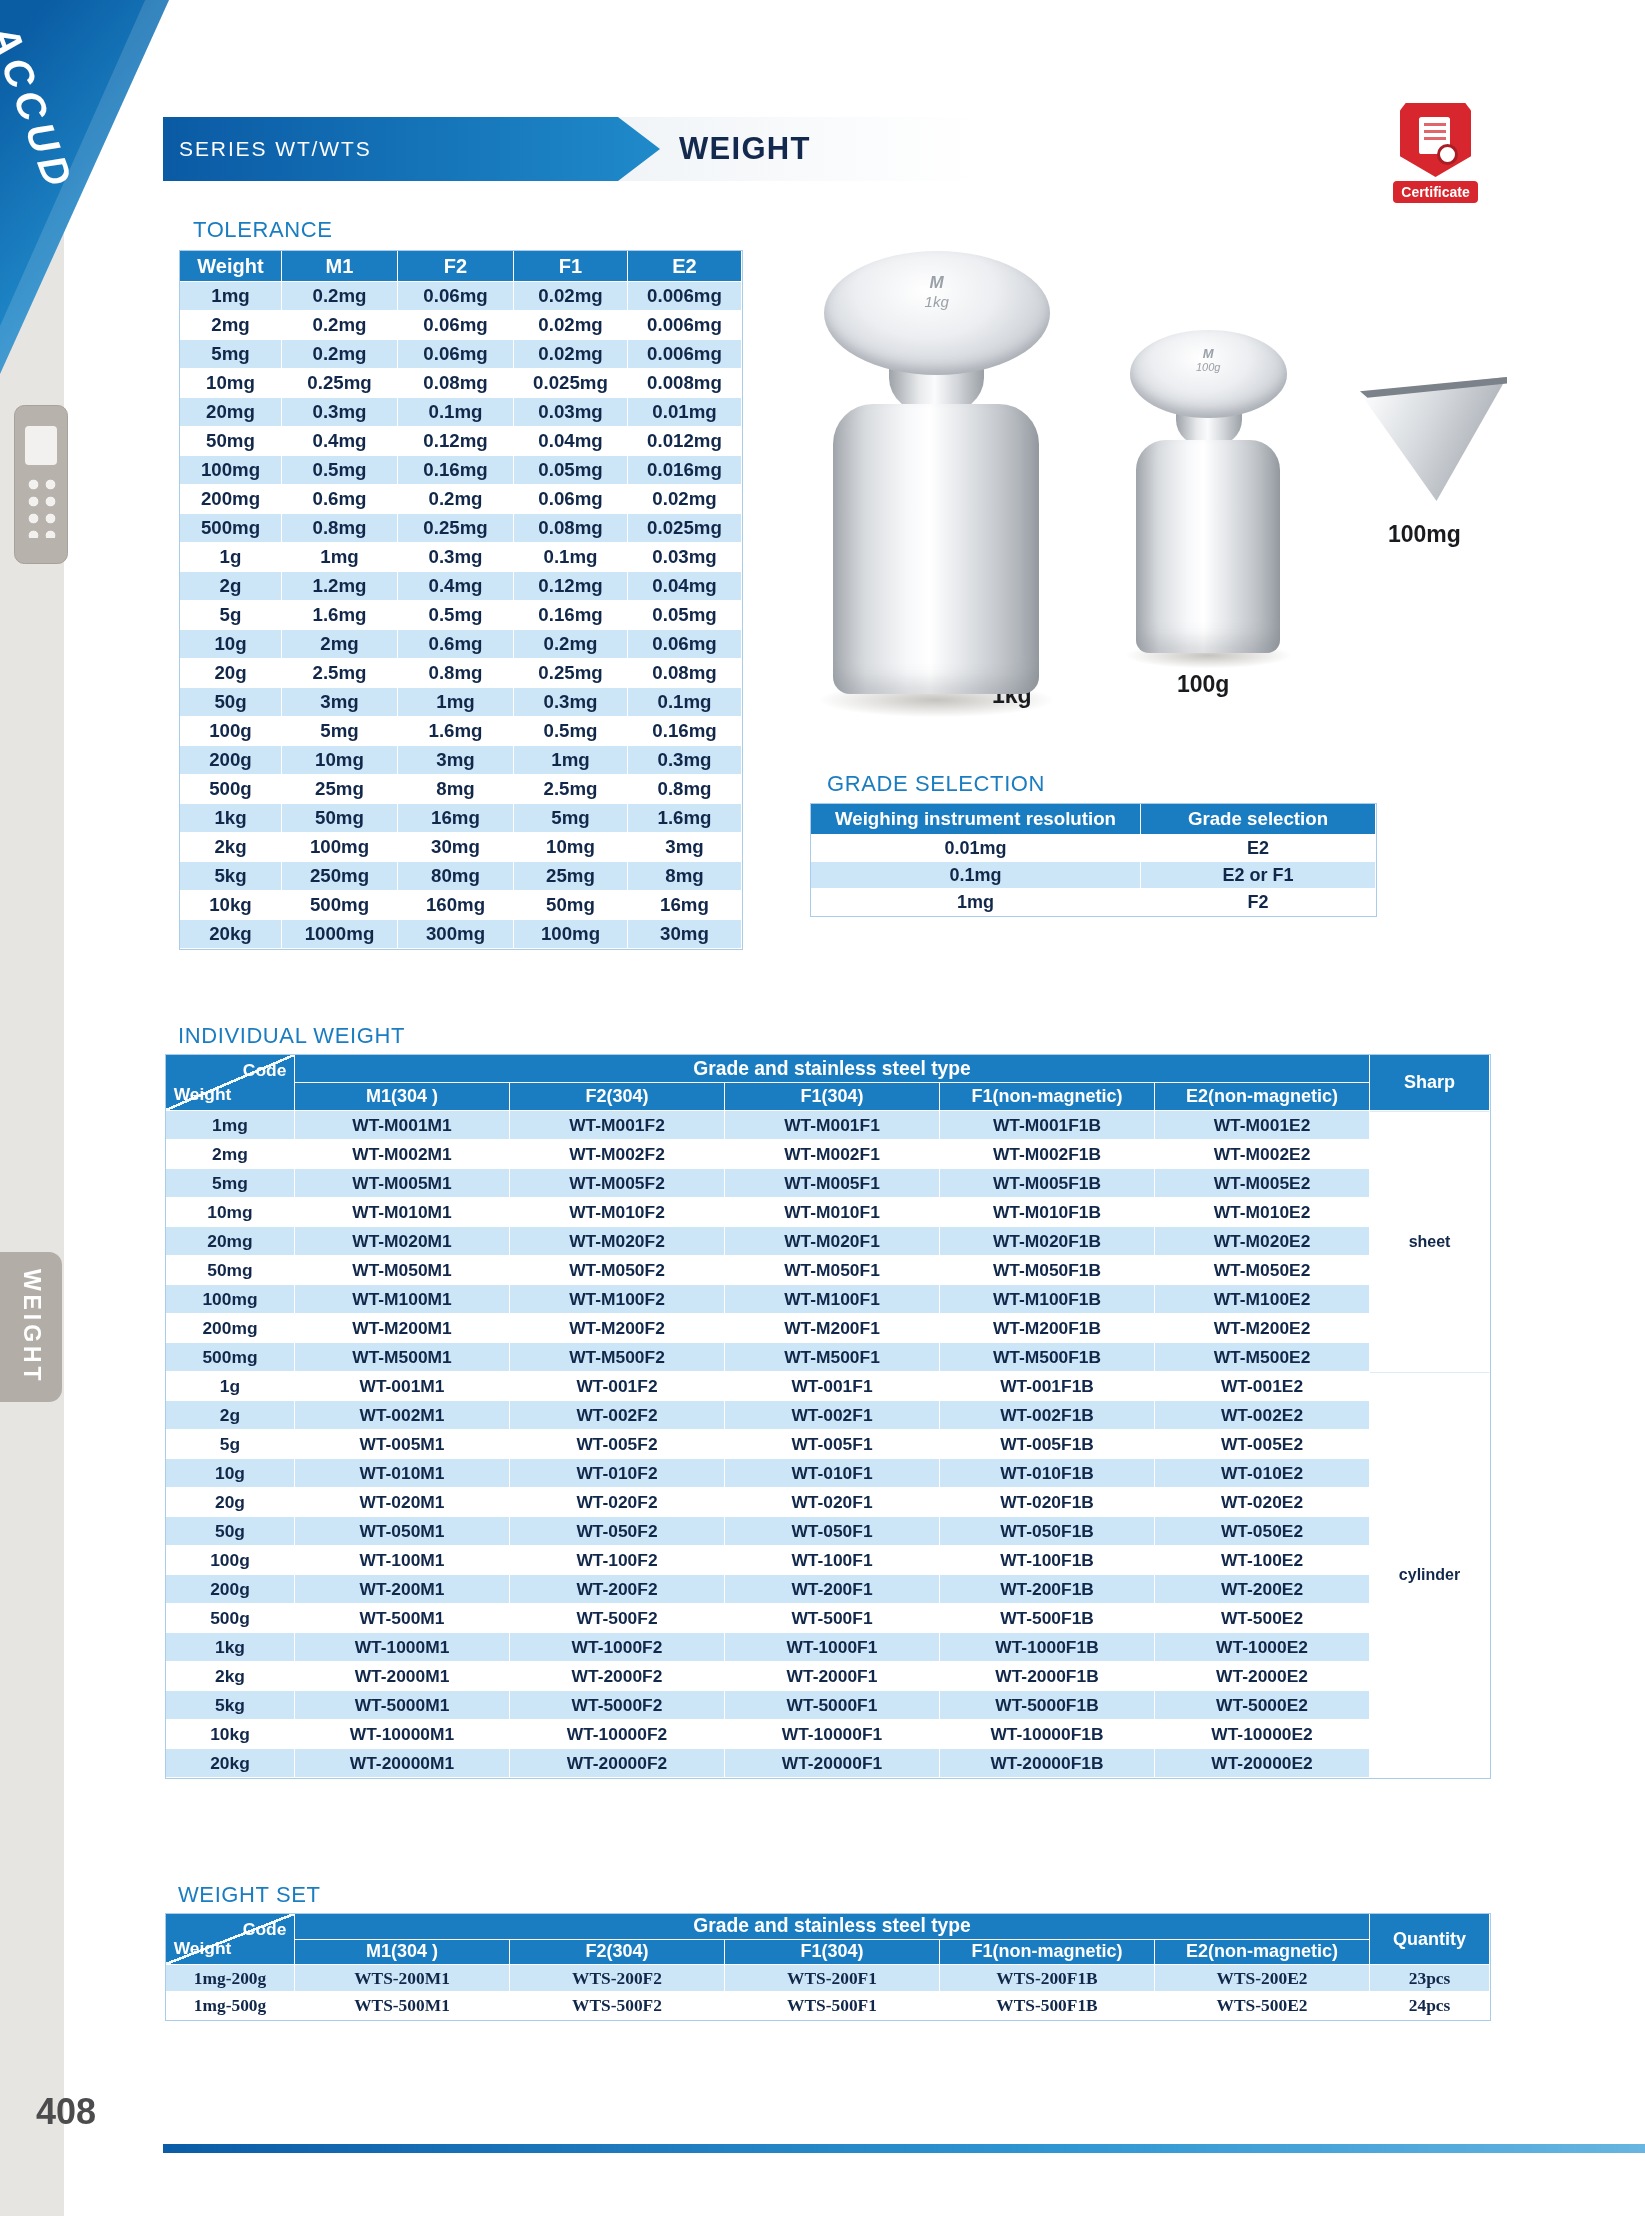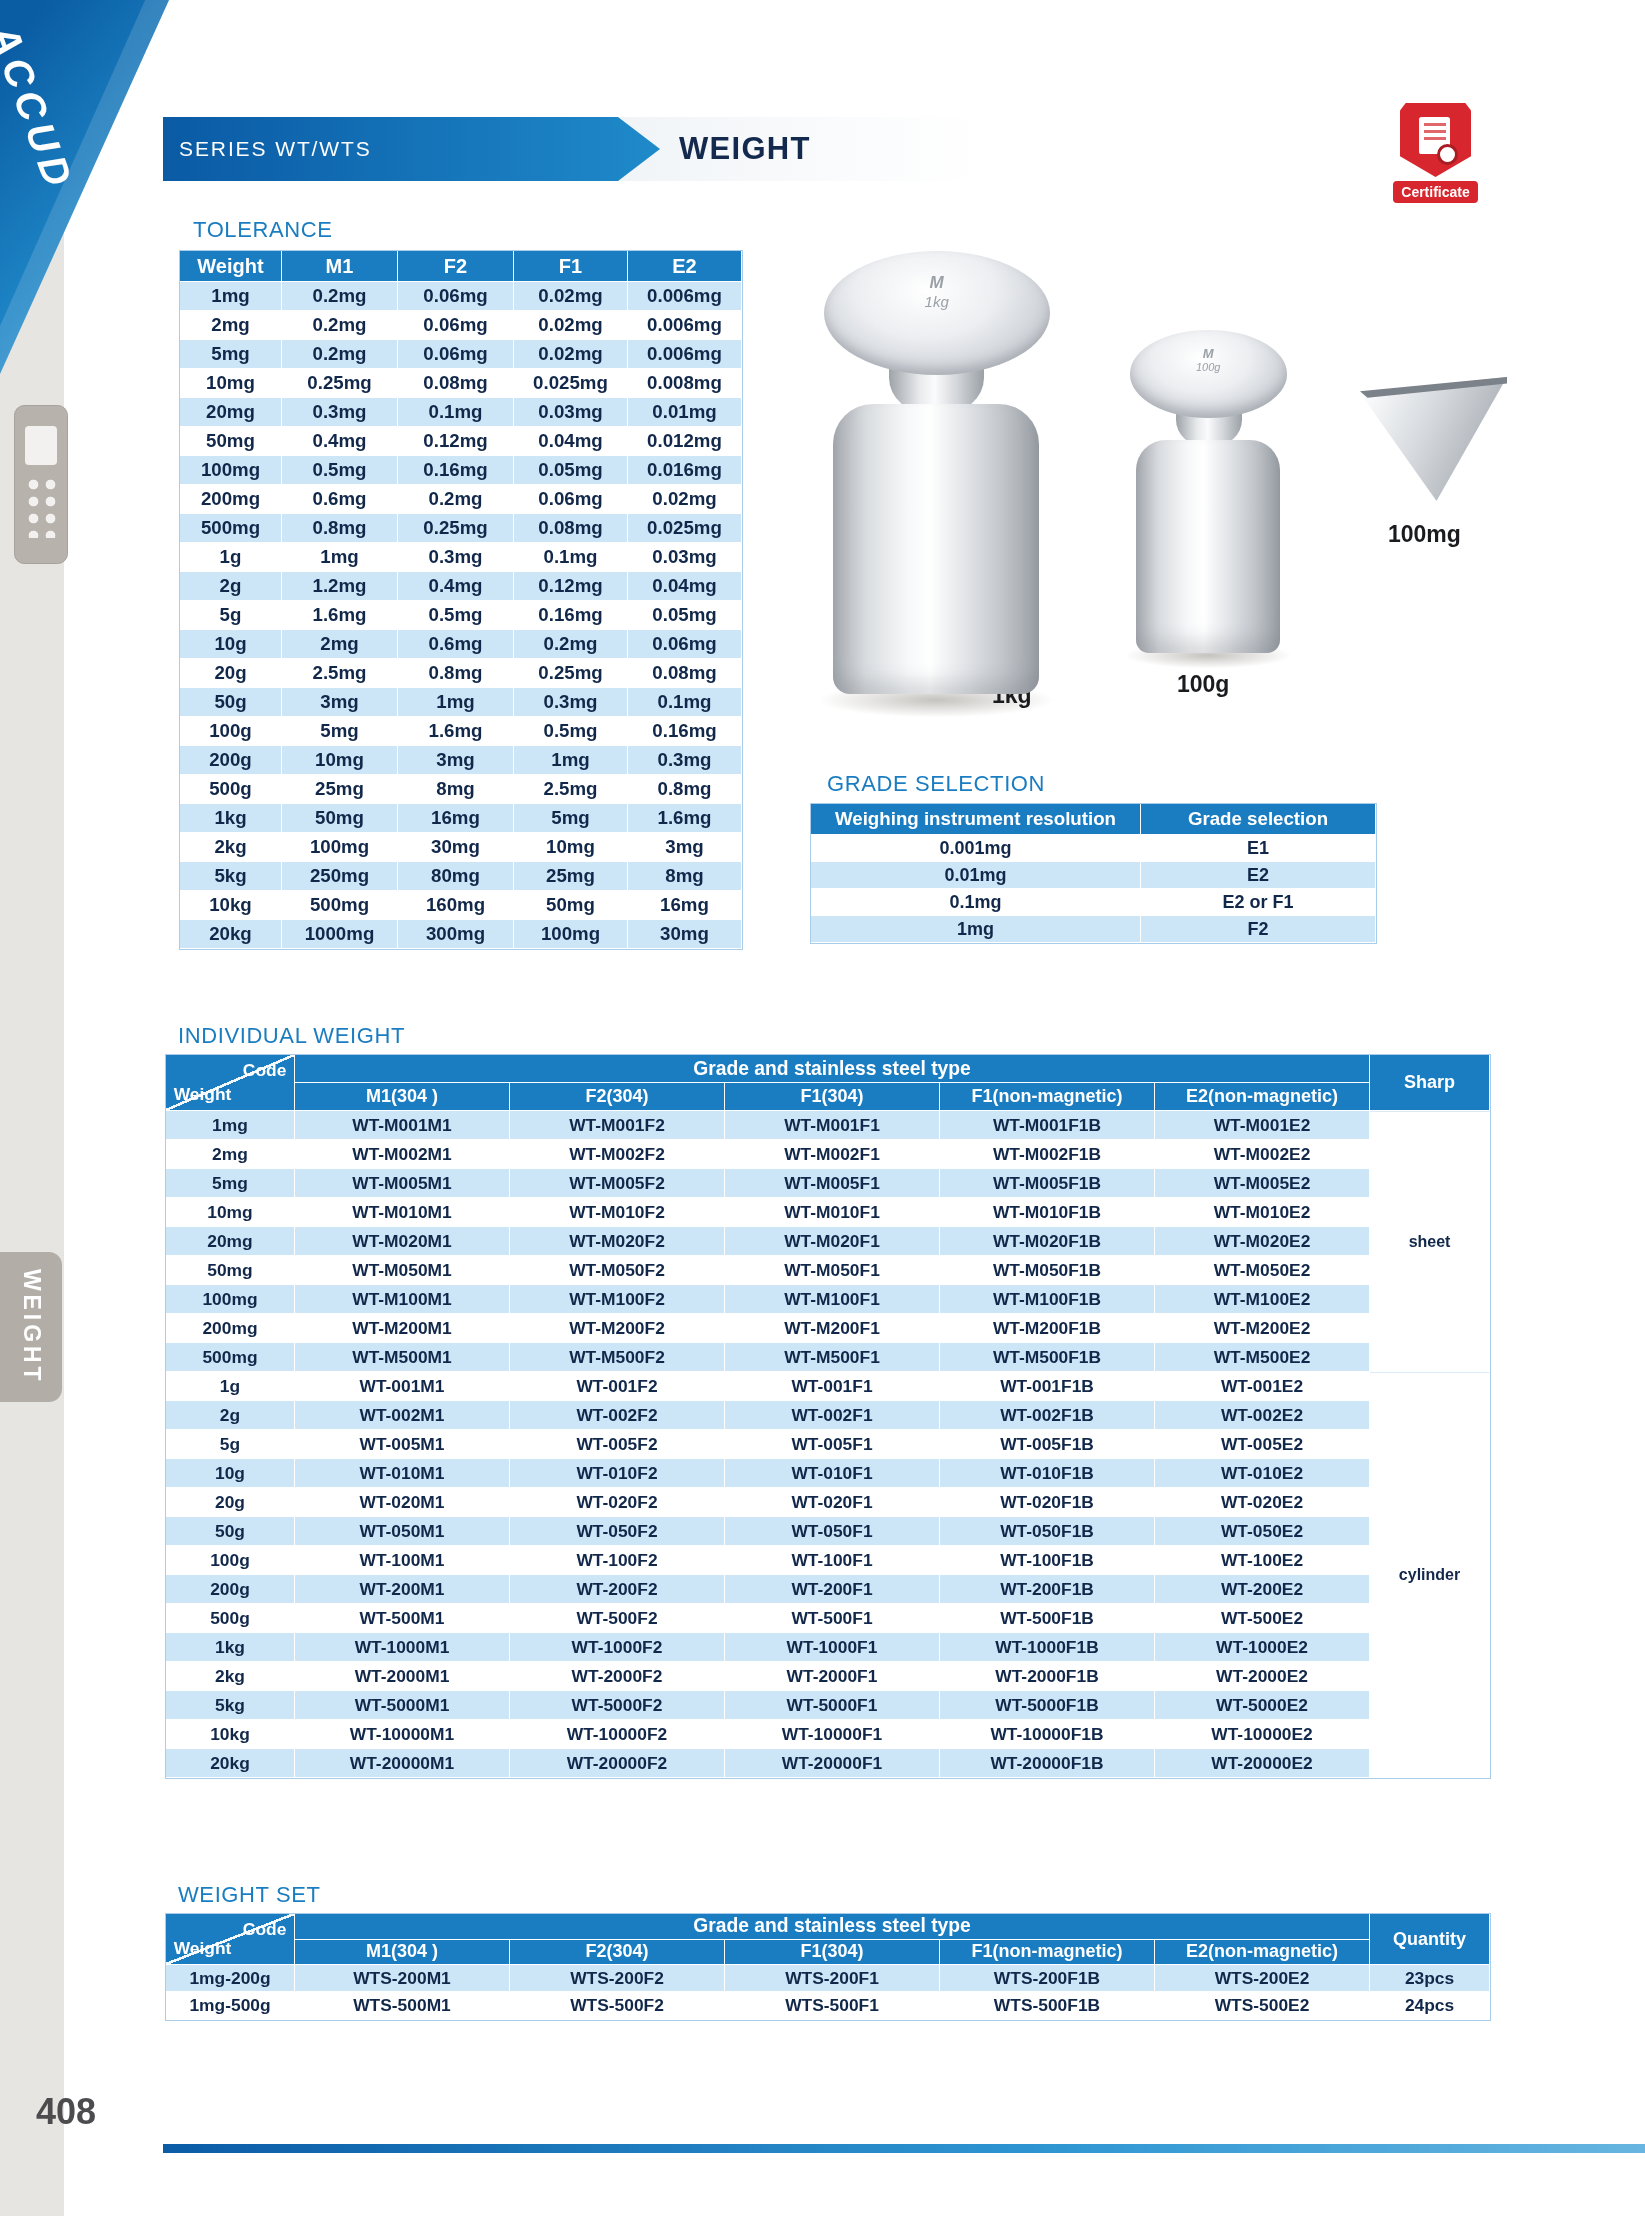--- a/index.html
+++ b/index.html
@@ -75,21 +75,21 @@
   .grade td{height:26px;font-size:18px;}
   .grade tbody tr:nth-child(even) td{background:#cde6f7;}
 
   .ind{left:165px;top:1054px;width:1326px;}
   .ind th{height:27px;font-size:18px;}
   .ind td{height:28px;font-size:17.4px;}
   .ind tbody tr:nth-child(odd) td{background:#cde6f7;}
 
   .set{left:165px;top:1913px;width:1326px;}
   .set th{height:24.5px;font-size:18px;}
-  .set td{height:26.4px;font-size:17.4px;}
+  .set td{height:26.4px;font-size:17.4px;font-family:Liberation Serif, serif;}
   .set tbody tr:nth-child(odd) td{background:#cde6f7;}
 
   .tbl th.group-h{font-size:19.3px;}
   .tbl td.sharp{background:#fff !important;font-size:16px;border-top:1.9px solid #dcebf7;}
   .corner{position:relative;
       background:linear-gradient(to bottom right,transparent calc(50% - 1.3px),
       rgba(255,255,255,.95) calc(50% - 1.3px),rgba(255,255,255,.95) calc(50% + 1.3px),
       transparent calc(50% + 1.3px)),#1b7dc1 !important;}
   .corner .c-top{position:absolute;top:5.2px;right:7.7px;font-size:17.4px;}
   .corner .c-bot{position:absolute;bottom:5.2px;left:7.7px;font-size:17.4px;}
@@ -392,24 +392,20 @@
         <col style="width:330px">
         <col style="width:235px">
       </colgroup>
     <thead>
       <tr>
         <th>Weighing instrument resolution</th>
         <th>Grade selection</th>
       </tr>
     </thead>
     <tbody>
-        <tr>
-          <td>0.001mg</td>
-          <td>E1</td>
-        </tr>
         <tr>
           <td>0.01mg</td>
           <td>E2</td>
         </tr>
         <tr>
           <td>0.1mg</td>
           <td>E2 or F1</td>
         </tr>
         <tr>
           <td>1mg</td>

